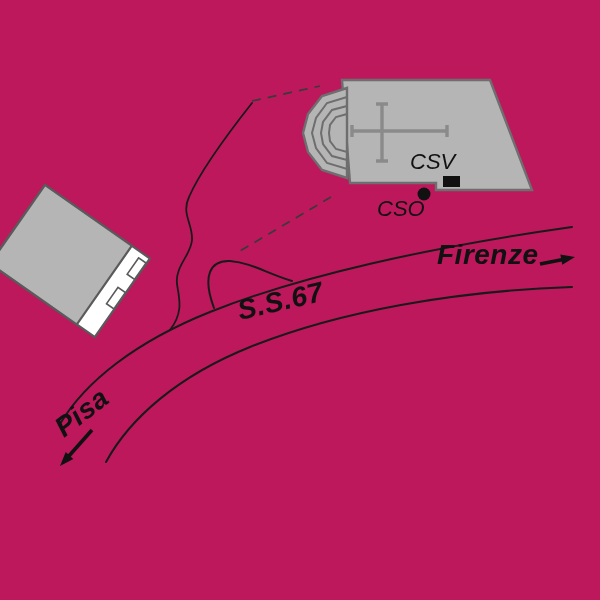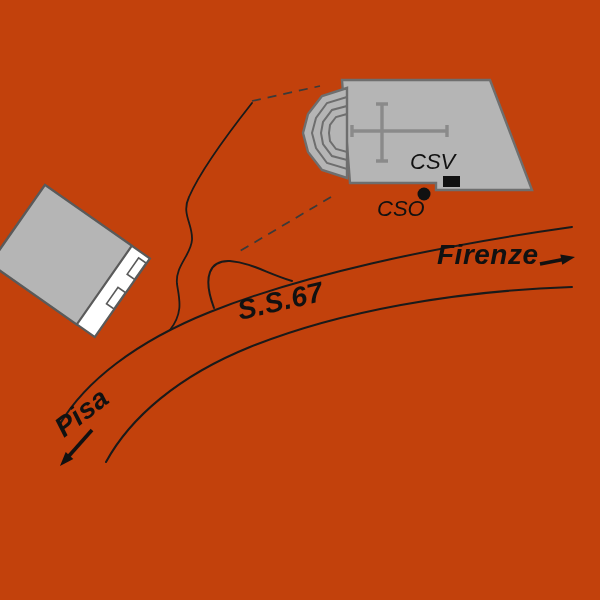--- a/index.html
+++ b/index.html
@@ -1,16 +1,16 @@
 <!DOCTYPE html>
 <html><head>
 <meta charset="utf-8">
 <style>
   html,body{margin:0;padding:0;background:#ffffff;}
-  .page{width:600px;height:600px;background:#c2410c;position:relative;overflow:hidden;}
+  .page{width:600px;height:600px;background:#be185d;position:relative;overflow:hidden;}
   svg{display:block;}
   .ln{fill:none;stroke:#1a1a1a;stroke-width:2;stroke-linecap:round;}
   .thin{fill:none;stroke:#1a1a1a;stroke-width:1.8;stroke-linecap:round;}
   .dash{fill:none;stroke:#3a3a3a;stroke-width:1.7;stroke-dasharray:9 7;}
   .bld{stroke:#6e6e6e;stroke-width:2.4;stroke-linejoin:miter;}
   .bld2{stroke:#5a5a5a;stroke-width:2.2;stroke-linejoin:miter;}
   .apse{fill:none;stroke:#6e6e6e;stroke-width:2;}
   .cross{fill:none;stroke:#8a8a8a;stroke-width:3.4;stroke-linecap:butt;}
   .arrow{stroke:#111;stroke-width:3.6;stroke-linecap:butt;}
   .head{fill:#111;stroke:none;}

